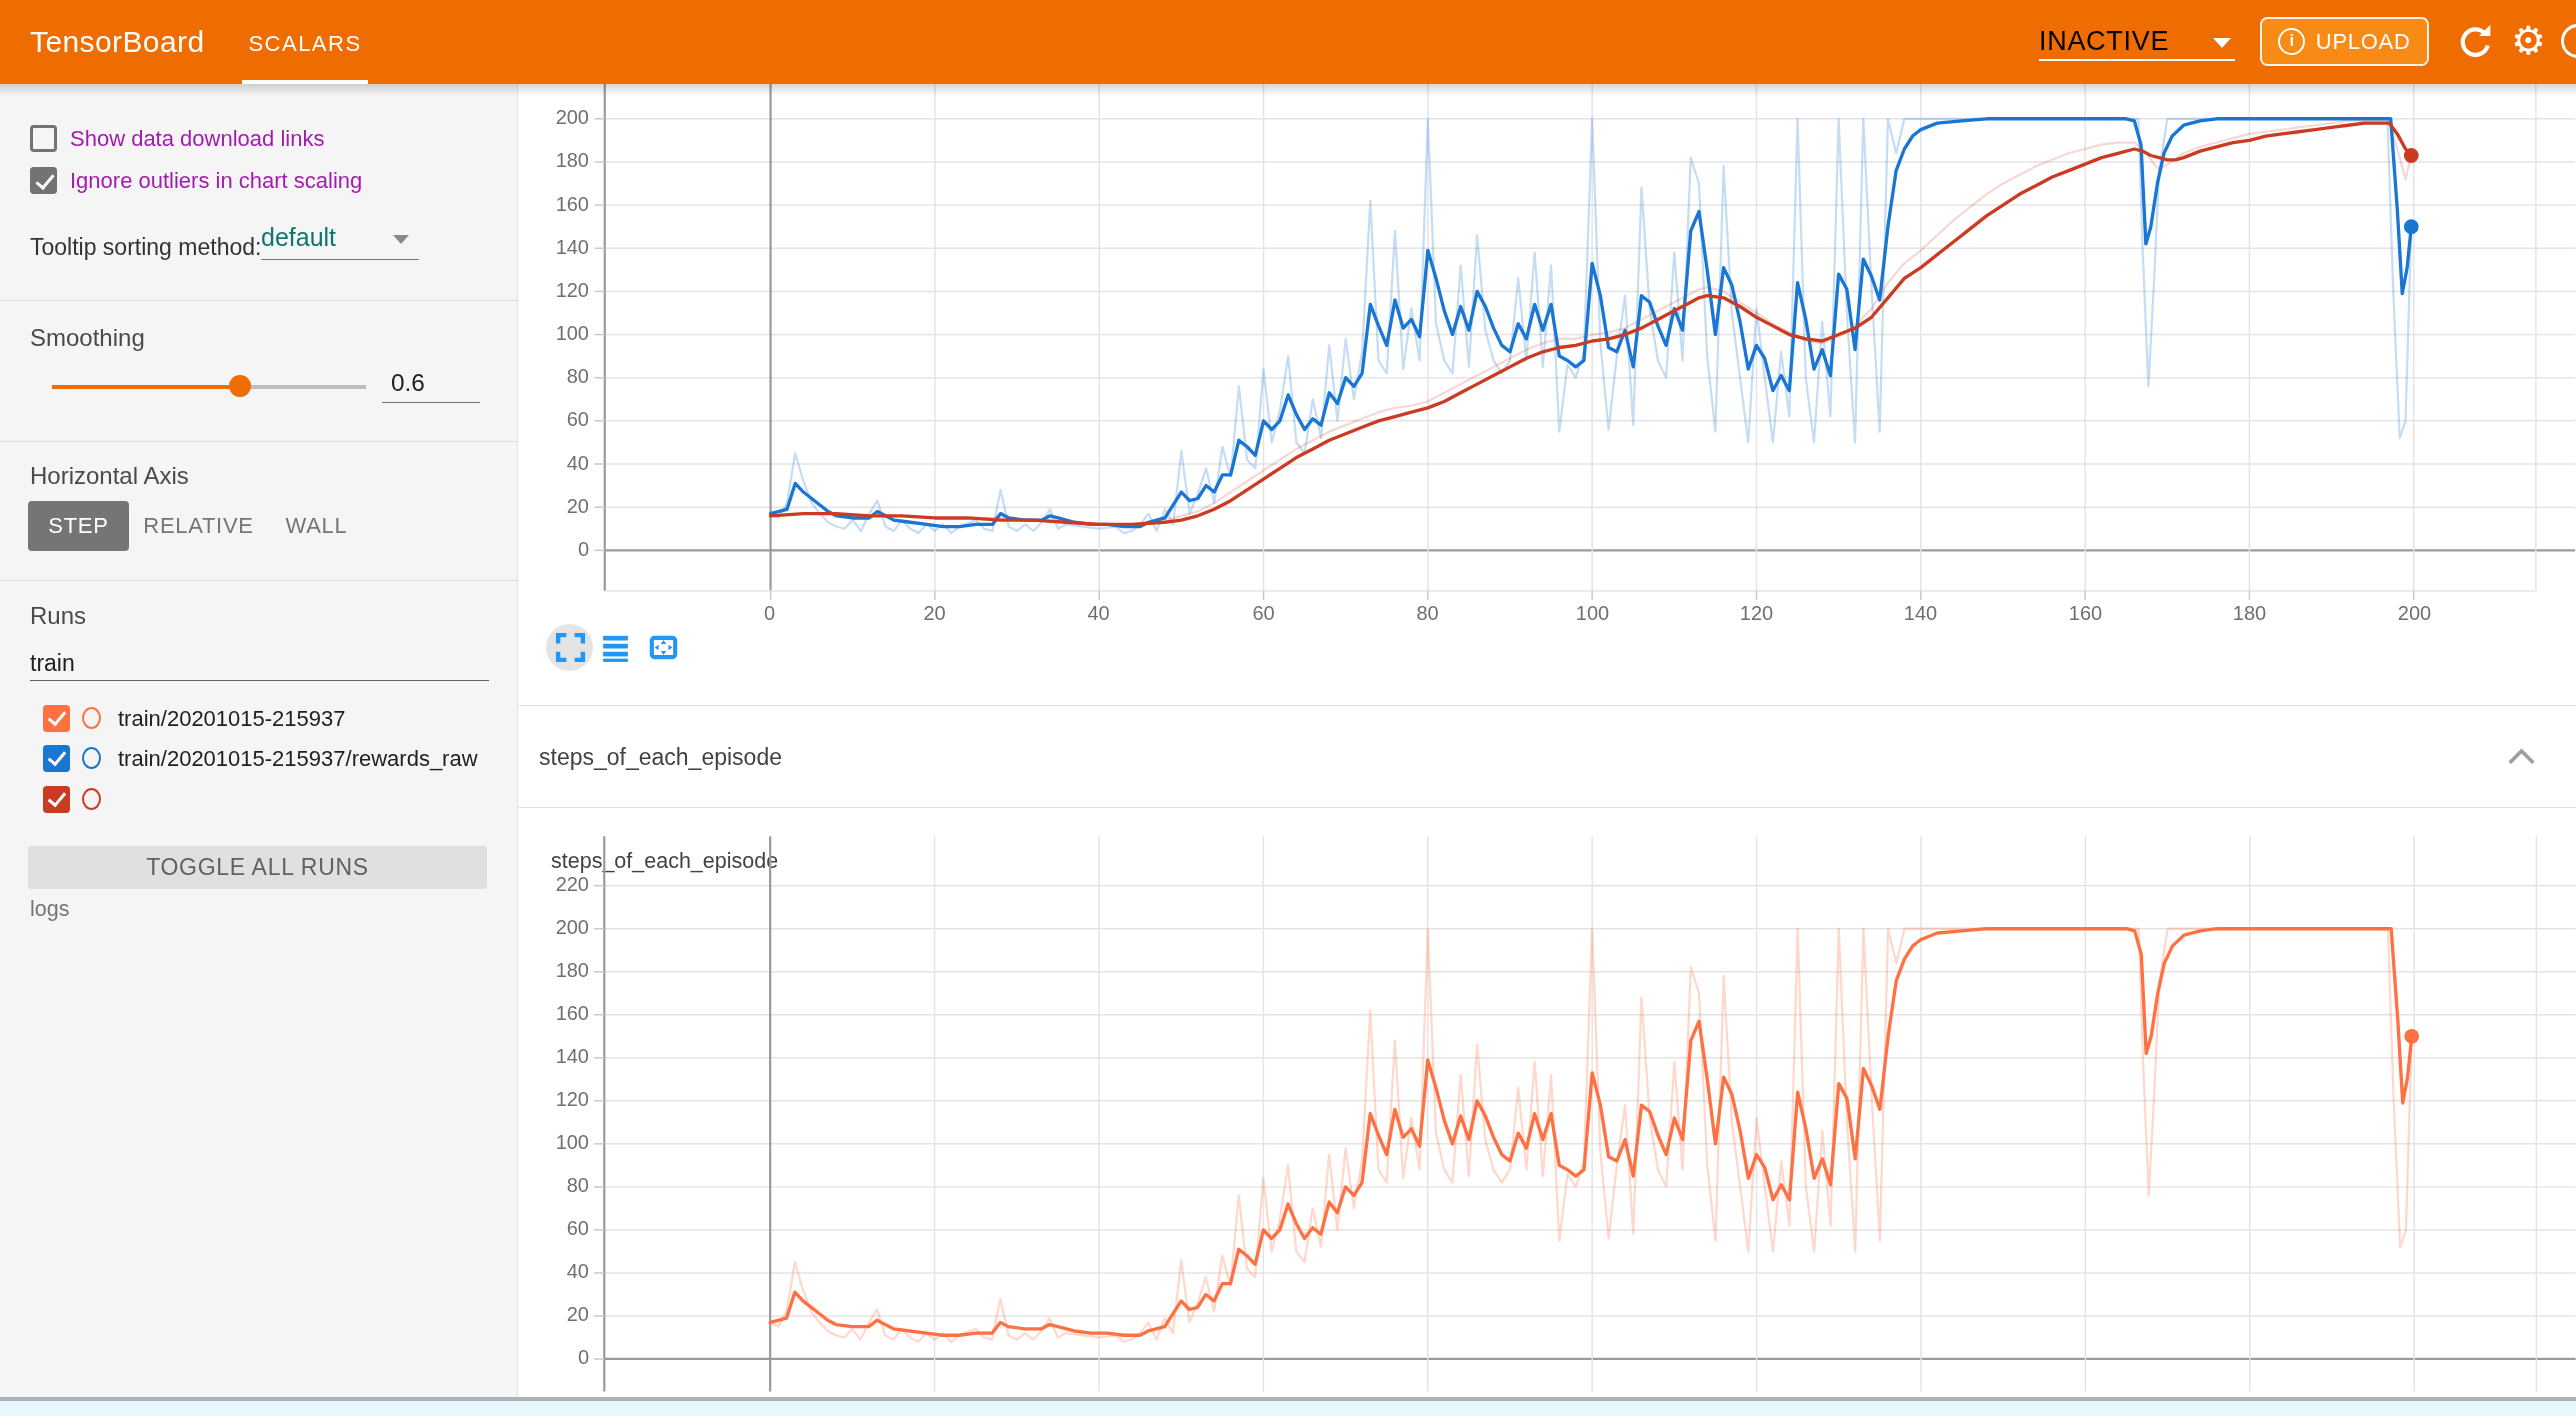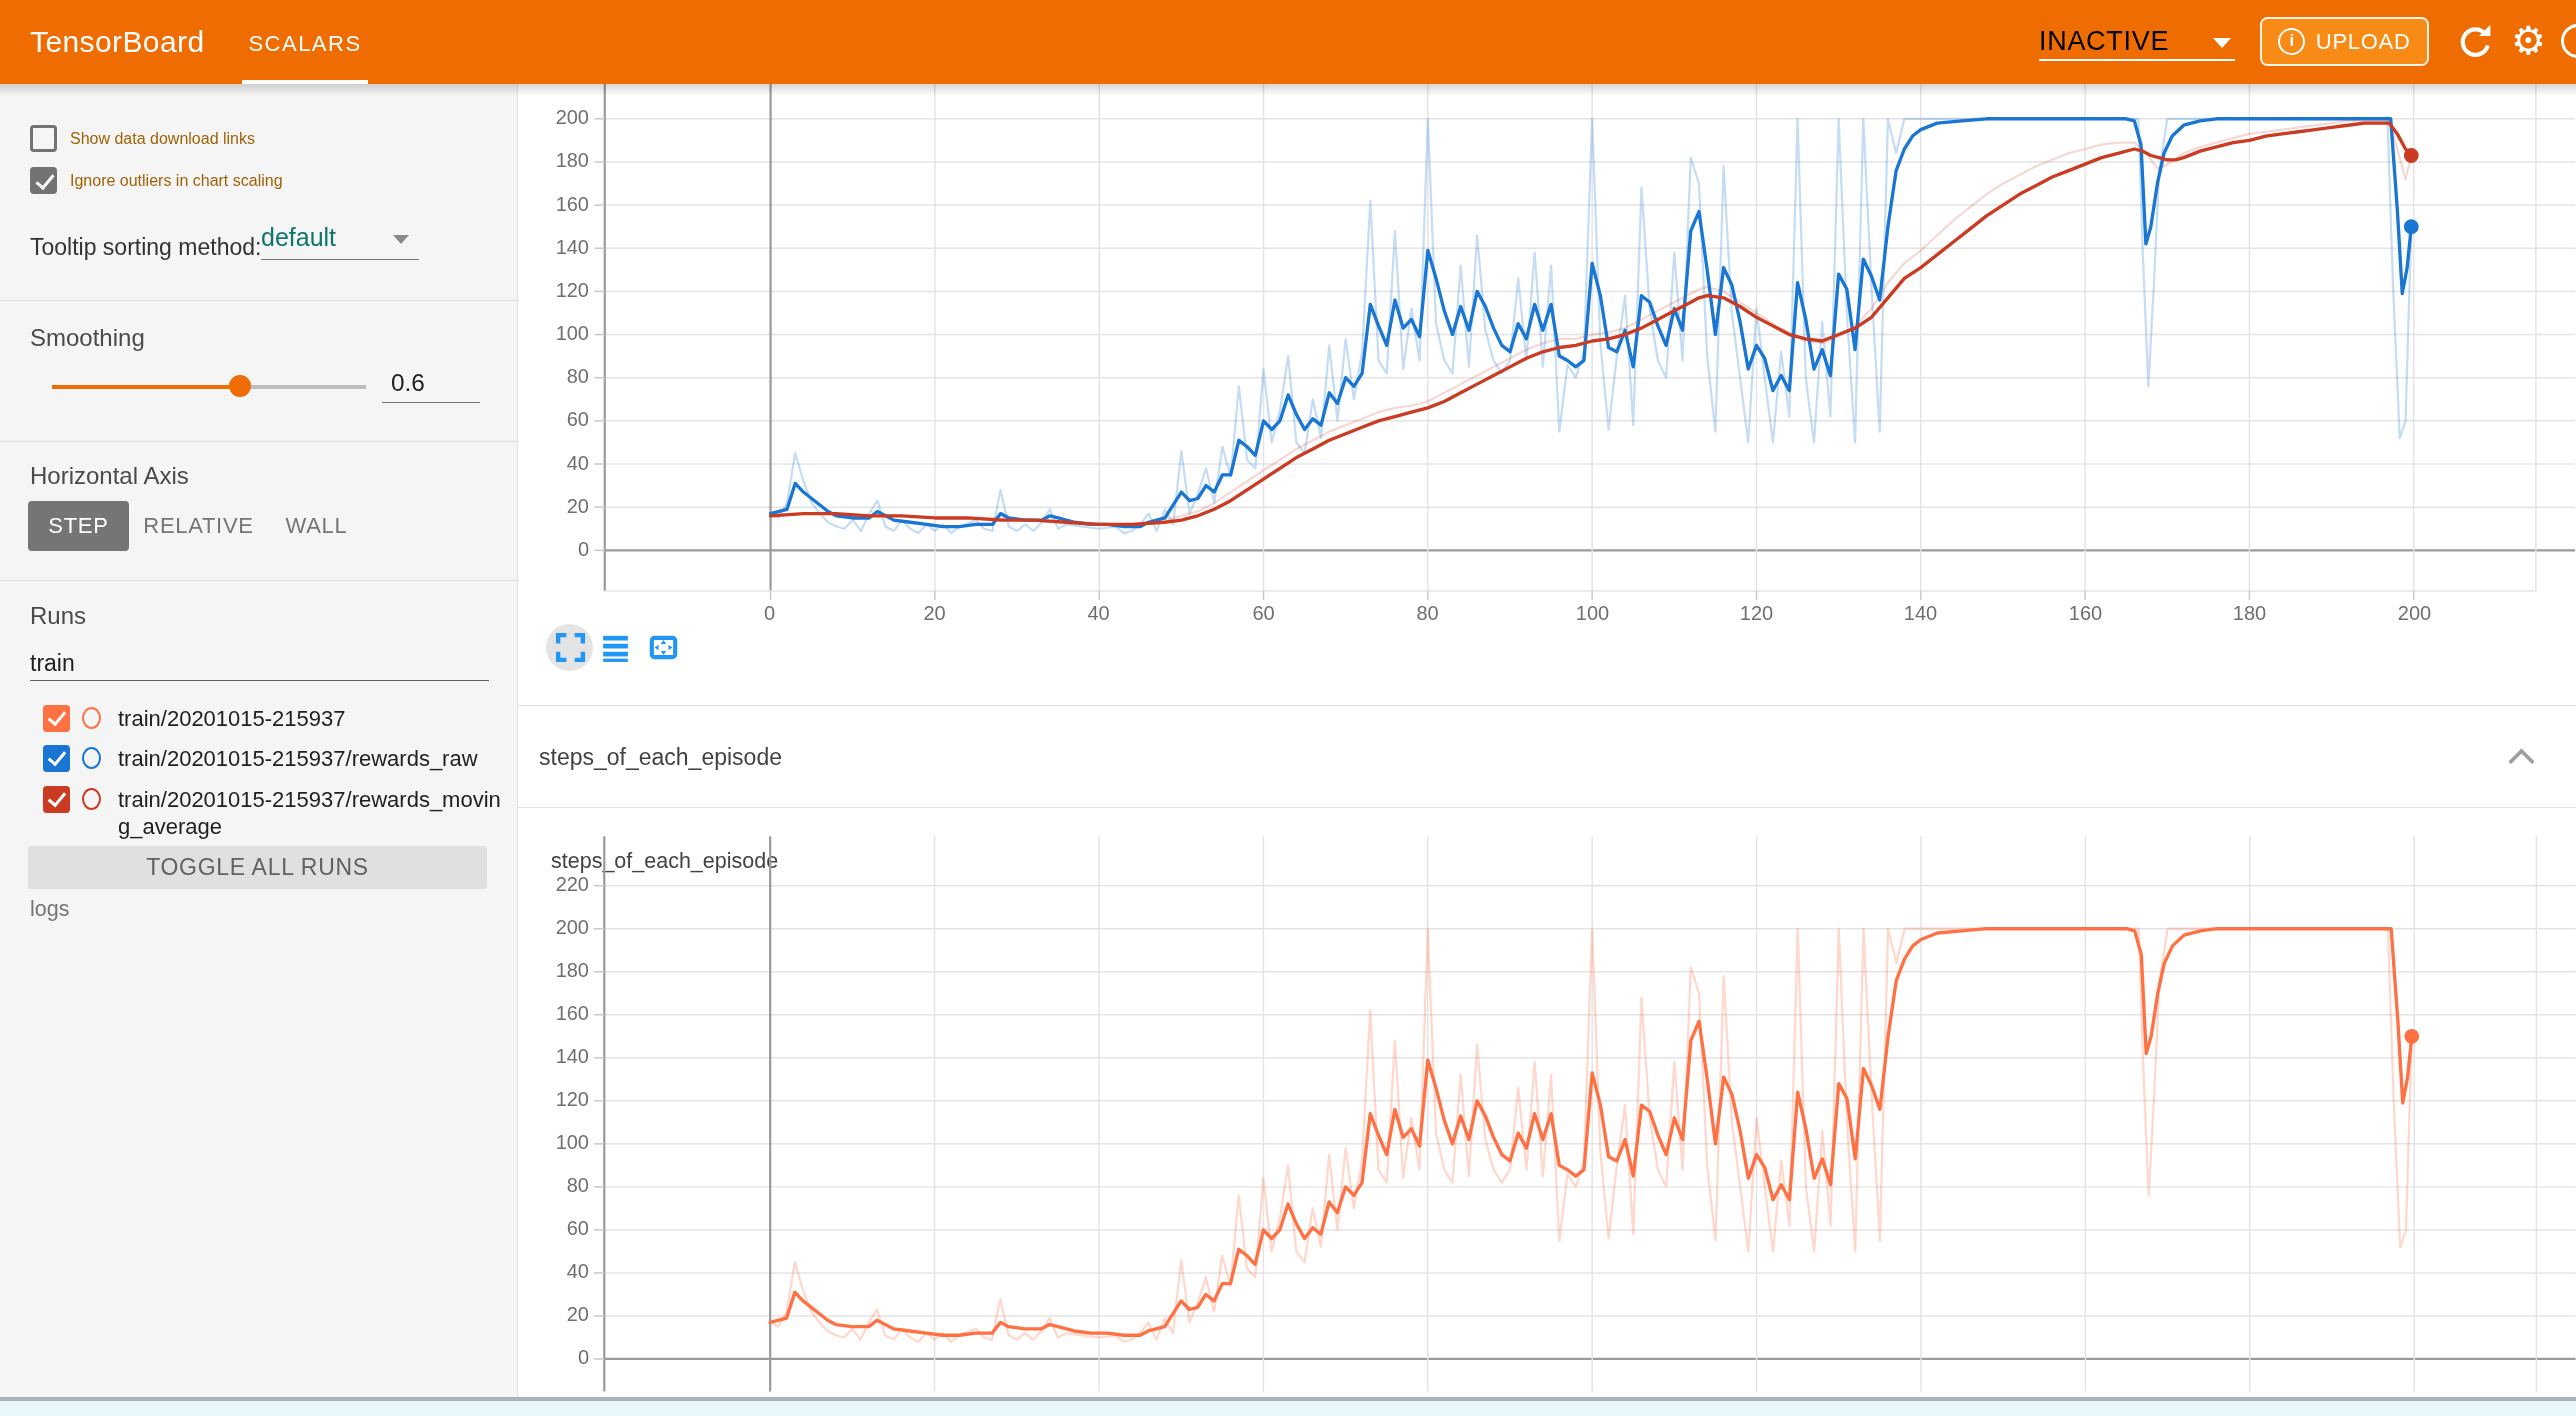--- a/index.html
+++ b/index.html
@@ -21,21 +21,21 @@
   .gear-ic{left:2511px;font-family:"DejaVu Sans",sans-serif;font-size:39px}
   .help-circle{position:absolute;left:2561px;top:24.4px;width:34px;height:34px;border:3px solid #fff;border-radius:50%;cursor:pointer}
   .hdr-shadow{position:absolute;left:0;top:84px;width:2576px;height:12px;background:linear-gradient(rgba(0,0,0,.16),rgba(0,0,0,0));z-index:25;pointer-events:none}
 
   
   .sidebar{position:absolute;left:0;top:84px;width:518px;height:1332px;background:#f5f5f5;border-right:0.7px solid #e3e3e3;z-index:5}
   .divider{position:absolute;left:0;width:518px;border-top:1.5px solid #dcdcdc}
   .cb{position:absolute;width:27px;height:27px;border:3px solid #737373;border-radius:3.7px;background:transparent;cursor:pointer}
   .cb.checked{background:#737373;border-color:#737373}
   .cb.checked::after{content:"";position:absolute;left:6.7px;top:0.7px;width:7.4px;height:15px;border:solid #fff;border-width:0 3.7px 3.7px 0;transform:rotate(40deg)}
-  .cb-label{position:absolute;font-size:16px;color:#a16207;line-height:27px}
+  .cb-label{position:absolute;font-size:22px;color:#a21caf;line-height:27px}
   .side-label{position:absolute;left:30px;font-size:24px;color:#4a4a4a}
   .tooltip-label{position:absolute;left:30px;top:150px;font-size:23px;color:#333}
   .tooltip-select{position:absolute;left:261px;top:135px;width:158px;height:41px;border-bottom:1.5px solid #757575;font-size:25px;color:#0f766e;line-height:37px;cursor:pointer}
   .tooltip-select .caret-down{position:absolute;right:10.4px;top:16.3px;width:0;height:0;border-left:8.1px solid transparent;border-right:8.1px solid transparent;border-top:9px solid #8a8a8a}
   .slider-track{position:absolute;left:52px;top:301px;width:314px;height:3.7px;background:#bdbdbd;cursor:pointer}
   .slider-fill{position:absolute;left:0;top:0;height:3.7px;background:#ef6c00}
   .slider-thumb{position:absolute;top:-9.6px;width:22px;height:22px;border-radius:50%;background:#ef6c00;cursor:pointer}
   .smooth-value{position:absolute;left:382px;top:280px;width:98px;height:39px;border:none;border-bottom:1.5px solid #757575;background:transparent;font-size:24.4px;color:#212121;text-indent:9px;font-family:"Liberation Sans",sans-serif}
   .axis-btn{position:absolute;height:50px;top:417px;border-radius:4px;font-size:22px;letter-spacing:0.7px;color:#757575;display:flex;align-items:center;justify-content:center;cursor:pointer}
   .axis-btn.active{background:#757575;color:#fff}
@@ -138,21 +138,20 @@
     <div class="run-label">train/20201015-215937</div>
   </div>
   <div class="run-row" style="top:661px;height:33px">
     <div class="run-cb checked" style="border-color: rgb(25, 118, 210); background: rgb(25, 118, 210);"></div>
     <div class="run-circle" style="border-color: rgb(25, 118, 210);"></div>
     <div class="run-label">train/20201015-215937/rewards_raw</div>
   </div>
   <div class="run-row" style="top:702px;height:59px">
     <div class="run-cb checked" style="border-color: rgb(203, 59, 34); background: rgb(203, 59, 34);"></div>
     <div class="run-circle" style="border-color: rgb(203, 59, 34);"></div>
-    <div class="run-label">train/20201015-215937/rewards_moving_average</div>
   </div>
 
   <button class="toggle-btn">TOGGLE ALL RUNS</button>
   <div class="logs-note">logs</div>
 </div>
 
 <div class="main">
 
   <div class="card card1">
     <svg id="chart1" class="chart-svg" width="2058" height="621" viewBox="0 0 2778 839">

